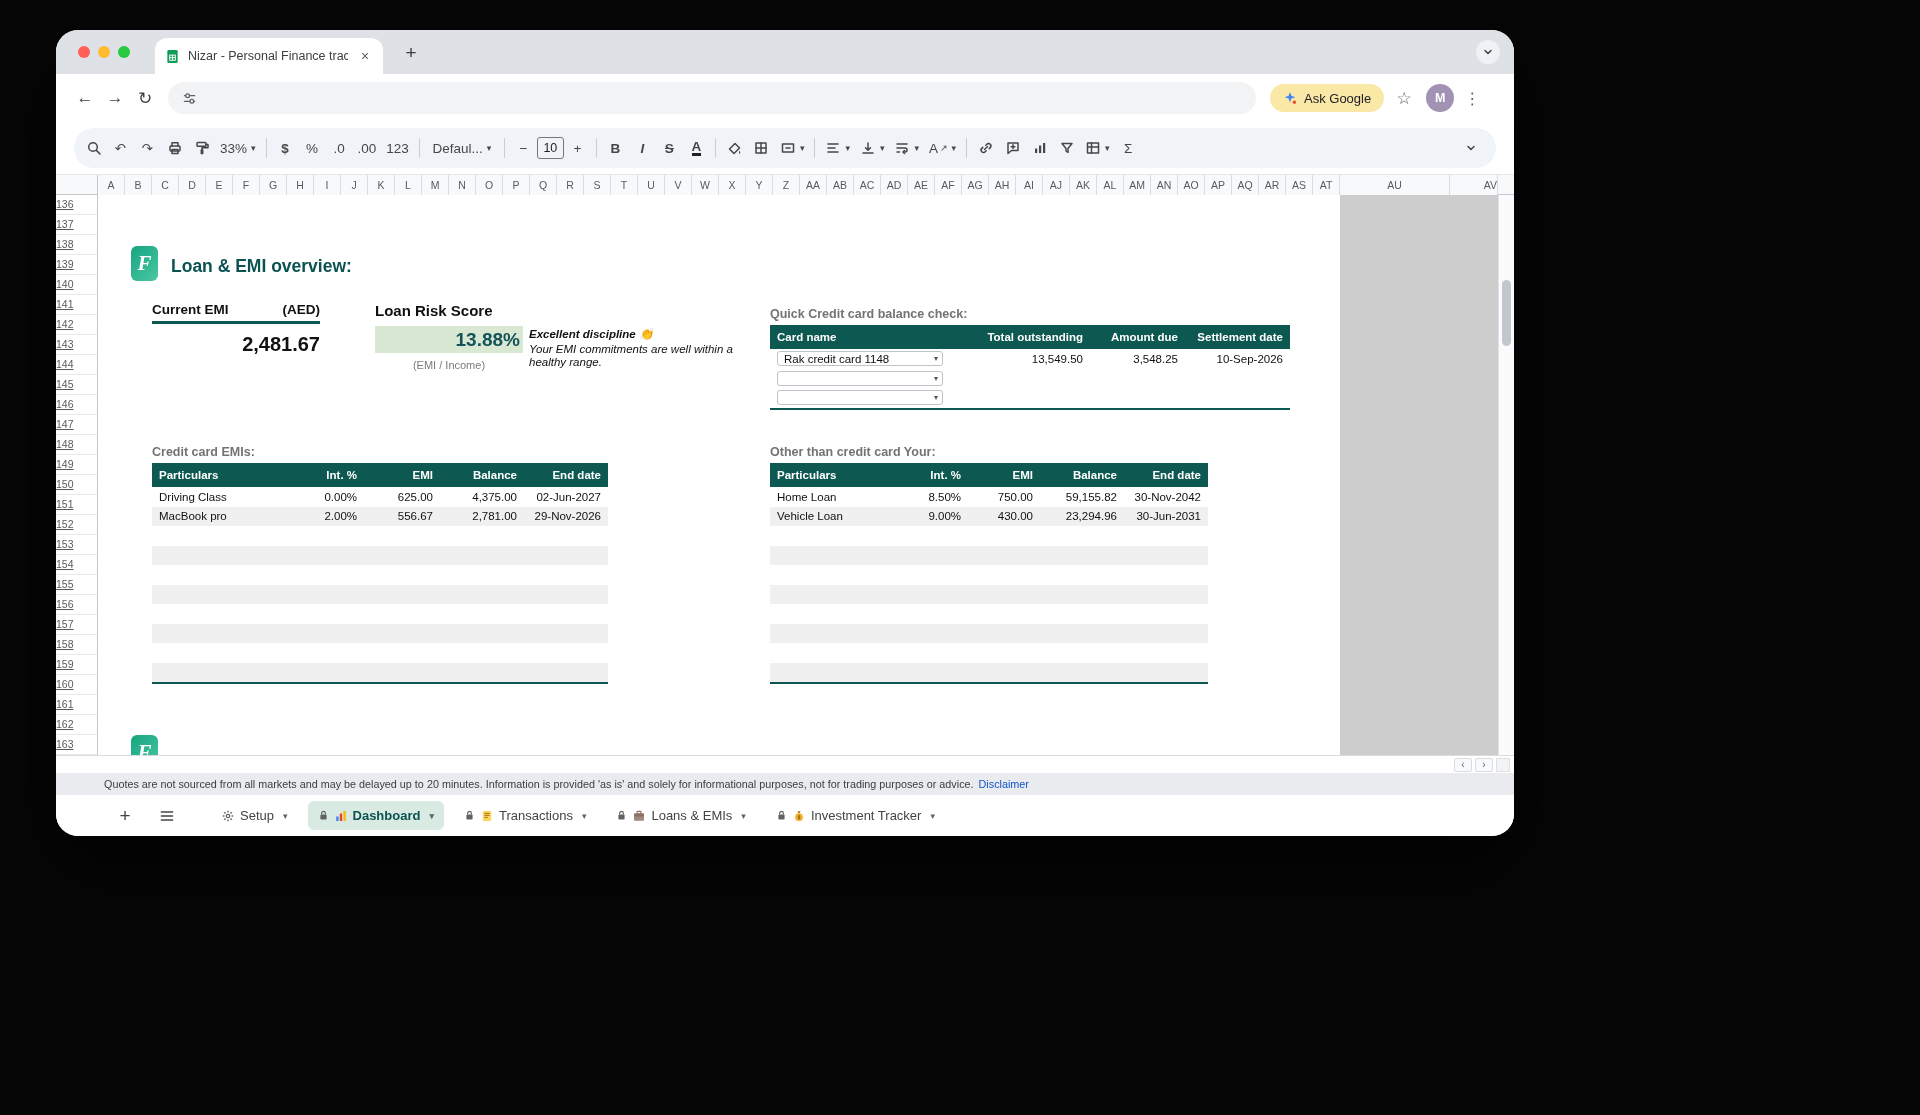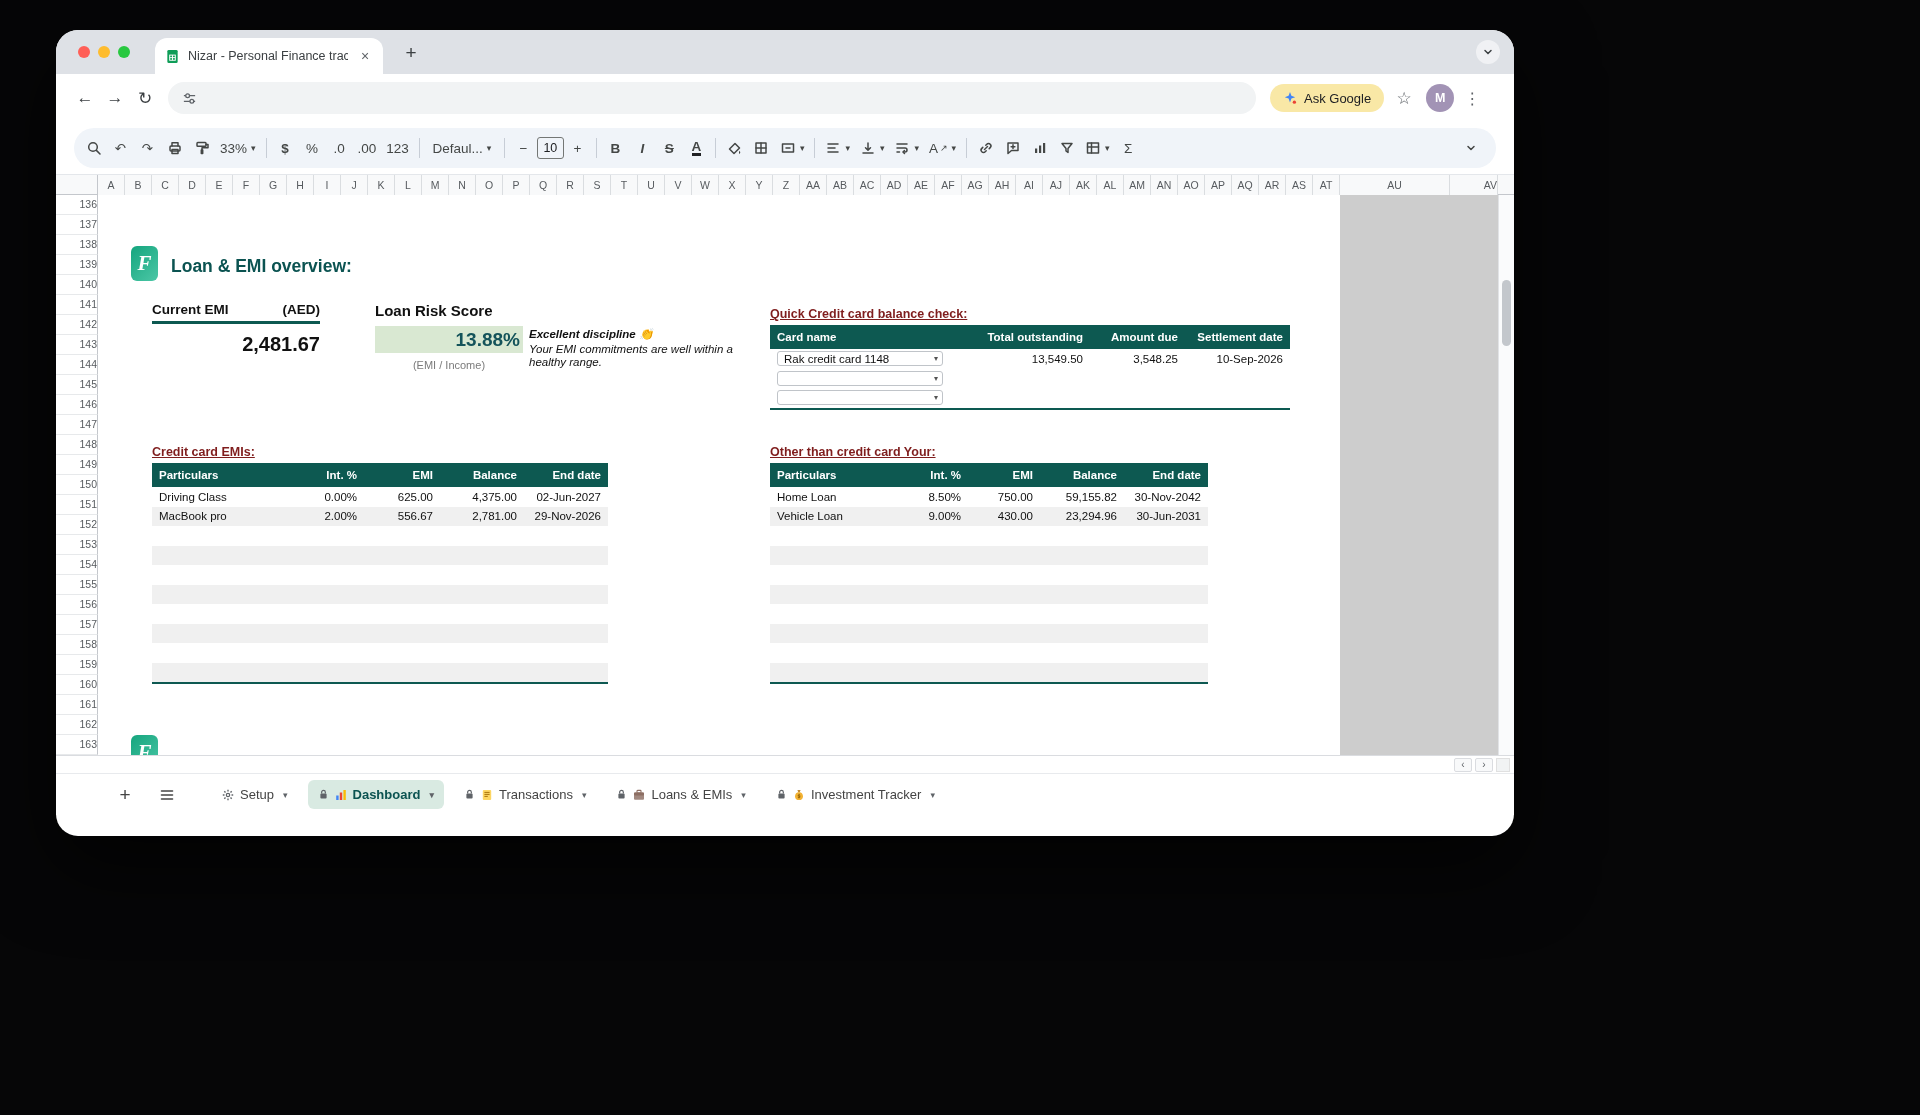--- a/index.html
+++ b/index.html
@@ -58,22 +58,22 @@
   .colhdr { height:21px; display:flex; background:#f8f9fa; border-top:1px solid #e4e7eb; flex:0 0 auto; }
   .corner { width:42px; flex:0 0 auto; background:#f8f9fa; border-right:1px solid #c4c7cc; border-bottom:1px solid #c4c7cc; }
   .cols { display:flex; }
   .colcell { height:21px; line-height:20px; text-align:center; font-size:10.5px; color:#575b5f;
              border-right:1px solid #dadde0; border-bottom:1px solid #c4c7cc; background:#f8f9fa; }
   .colend { flex:1; border-bottom:1px solid #c4c7cc; background:#f8f9fa; }
 
   
   .gridwrap { height:560px; display:flex; flex:0 0 auto; position:relative; }
   .rowhdr { width:42px; flex:0 0 auto; background:#fff; }
-  .rowcell { height:20px; line-height:19px; text-align:right; font-size:10.5px; color:#575b5f;
-             border-right:1px solid #c4c7cc; border-bottom:1px solid #e7e9eb; }
+  .rowcell { height:20px; line-height:19px; text-align:left; font-size:10.5px; color:#575b5f;
+             border-right:1px solid #c4c7cc; border-bottom:1px solid #e7e9eb;text-decoration:underline; }
   .gridbg { position:relative; width:1400px; flex:0 0 auto; background:#fff; overflow:hidden; }
   .gray-beyond { position:absolute; left:1242px; top:0; right:0; bottom:0; background:#cdcdcd; }
   .vscroll { width:16px; flex:0 0 auto; background:#fafbfc; border-left:1px solid #e1e3e6; position:relative; }
   .vthumb { position:absolute; left:3px; top:85px; width:9px; height:66px; border-radius:5px; background:#c3c7cc; }
 
   .card { position:absolute; left:29px; top:41px; width:1213px; height:481px; background:#fff; }
   .flogo { position:absolute; width:27px; height:35px; border-radius:6px;
            background:linear-gradient(135deg,#15a57e,#4cc7a6); display:flex; align-items:center; justify-content:center; }
   .flogo span { color:#fff; font-weight:bold; font-style:italic; font-size:21px; font-family:"Liberation Serif",serif; }
   .logo1 { left:4px; top:10px; }
@@ -92,21 +92,21 @@
   .risk-caption { margin-top:6px; text-align:center; font-size:11px; color:#7b7b7b; }
 
   .risk-note { position:absolute; left:402px; top:92px; width:206px; font-size:11.5px; font-style:italic;
                color:#111; line-height:13.5px; }
   .rn-head { font-weight:bold; margin-bottom:1px; }
 
   .section { position:absolute; }
   .ccbal   { left:643px; top:71px;  width:520px; }
   .ccemi   { left:25px;  top:209px; width:456px; }
   .otheremi{ left:643px; top:209px; width:438px; }
-  .stitle { font-size:12.5px; font-weight:bold; text-decoration:underline; color:#7f1d1d; margin-bottom:4px; }
+  .stitle { font-size:12.5px; font-weight:bold; color:#737373; margin-bottom:4px; }
 
   .tbl { border-bottom:2.5px solid var(--teal,#0d5951); }
   .trow { display:flex; }
   .thead { background:var(--teal,#0d5951); color:#fff; height:24px; align-items:center; font-weight:bold; font-size:11.5px; }
   .tdata { height:19.5px; align-items:center; font-size:11.5px; color:#111; background:#fff; }
   .tdata.alt { background:var(--stripe,#f0f0f0); }
   .tc { padding:0 7px; overflow:hidden; white-space:nowrap; flex:0 0 auto; }
   .tc.num { text-align:right; }
   .ddchip { display:flex; align-items:center; justify-content:space-between; border:1px solid #c0c4c9;
             border-radius:3px; height:15px; padding:0 4px 0 6px; width:100%; }
@@ -699,20 +699,24 @@
       <div class="vthumb"></div>
     </div>
   </div>
 
   <div class="hscroll">
     <div class="hbtn">‹</div>
     <div class="hbtn">›</div>
     <div class="hcorner"></div>
   </div>
 
+  <div class="quotes">
+    <span>Quotes are not sourced from all markets and may be delayed up to 20 minutes. Information is provided 'as is' and solely for informational purposes, not for trading purposes or advice.</span>
+    <span class="disc">Disclaimer</span>
+  </div>
 
   <div class="stabs">
     <div class="sbtn">+</div>
     <div class="sbtn">
       <svg width="16" height="16" viewBox="0 0 16 16">
           <line x1="2.5" y1="4" x2="13.5" y2="4"></line>
           <line x1="2.5" y1="8" x2="13.5" y2="8"></line>
           <line x1="2.5" y1="12" x2="13.5" y2="12"></line>
         </svg>
     </div>

